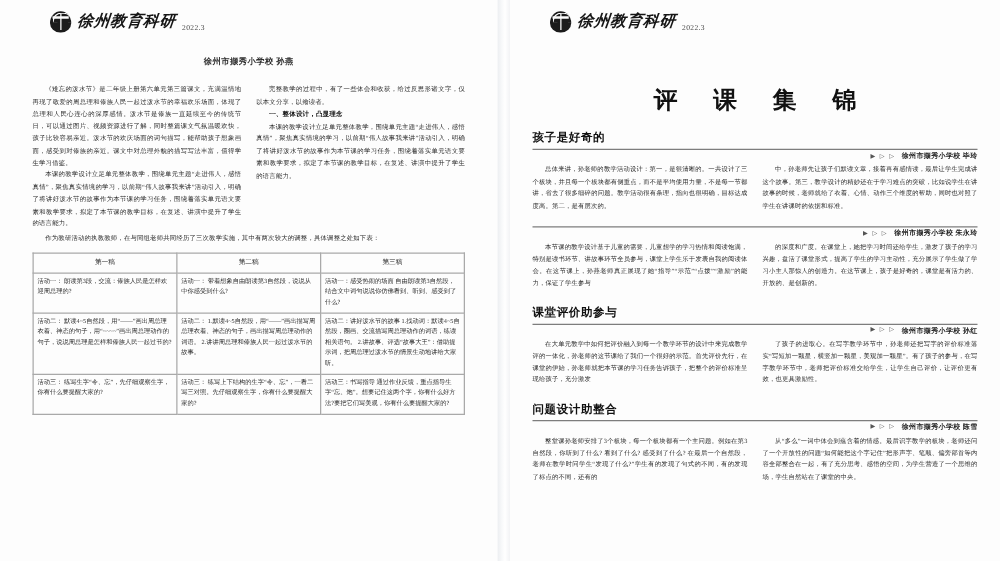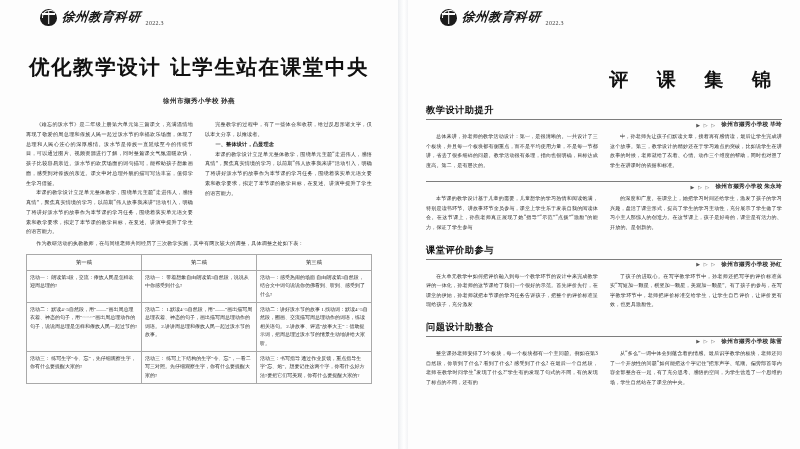--- a/index.html
+++ b/index.html
@@ -108,21 +108,21 @@
     vertical-align:top;
     color:#2b2b2b;
   }
   .plan-table th{
     text-align:center;font-weight:400;padding:3px;font-size:5.4px;
   }
   .plan-table td{text-align:left;}
 
   
   .page-title{
-    text-align:right;
+    text-align:center;
     font-family:"DejaVu Serif", serif;
     font-weight:700;
     font-size:19px;
     letter-spacing:11px;
     padding-left:11px;
     color:#111;
     margin-top:38px;
   }
   .section{margin-top:11px;}
   .section:first-of-type{margin-top:18px;}
@@ -161,21 +161,20 @@
   <div class="page page-left">
 
     <div class="masthead">
       <span class="logo-mark">
         <span class="logo-wings"></span>
       </span>
       <span class="masthead-title">徐州教育科研</span>
       <span class="masthead-issue">2022.3</span>
     </div>
 
-    <div class="article-title">优化教学设计 让学生站在课堂中央</div>
     <div class="article-byline">徐州市撷秀小学校 孙燕</div>
 
     <div class="cols2">
       <div class="col">
         <div class="body-text">
           <p>《难忘的泼水节》是二年级上册第六单元第三篇课文，充满温情地再现了敬爱的周总理和傣族人民一起过泼水节的幸福欢乐场面，体现了总理和人民心连心的深厚感情。泼水节是傣族一直延续至今的传统节日，可以通过图片、视频资源进行了解，同时整篇课文气氛温暖欢快，孩子比较容易亲近。泼水节的欢庆场面的词句描写，能帮助孩子想象画面，感受到对傣族的亲近。课文中对总理外貌的描写写法丰富，值得学生学习借鉴。</p>
           <p>本课的教学设计立足单元整体教学，围绕单元主题“走进伟人，感悟真情”，聚焦真实情境的学习，以前期“伟人故事我来讲”活动引入，明确了将讲好泼水节的故事作为本节课的学习任务，围绕着落实单元语文要素和教学要求，拟定了本节课的教学目标，在复述、讲演中提升了学生的语言能力。</p>
         </div>
       </div>
       <div class="col">
@@ -238,21 +237,21 @@
       <span class="logo-mark">
         <span class="logo-wings"></span>
       </span>
       <span class="masthead-title">徐州教育科研</span>
       <span class="masthead-issue">2022.3</span>
     </div>
 
     <div class="page-title">评 课 集 锦</div>
 
     <div class="section">
-      <div class="section-head">教学设计助提升</div>
+      <div class="section-head">孩子是好奇的</div>
       <div class="section-rule">
         <span class="rule-arrows">▶ ▷ ▷</span>
         <span class="section-byline">徐州市撷秀小学校 毕玲</span>
       </div>
       <div class="section-body">
         <div class="col">
           <div class="body-text">
             <p>总体来讲，孙老师的教学活动设计：第一，是很清晰的。一共设计了三个板块，并且每一个板块都有侧重点，而不是平均使用力量，不是每一节都讲，省去了很多细碎的问题。教学活动很有条理，指向也很明确，目标达成度高。第二，是有层次的。</p>
           </div>
         </div>

